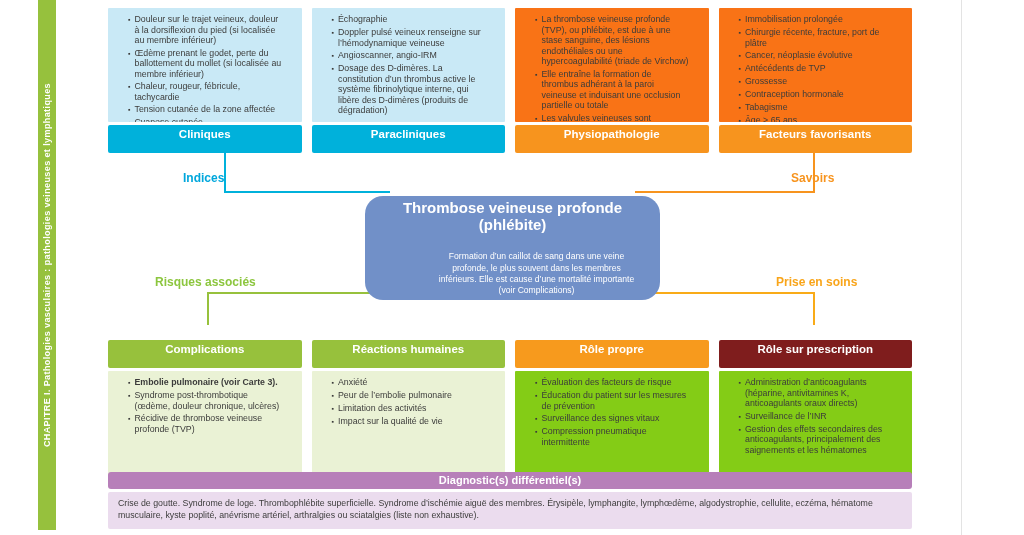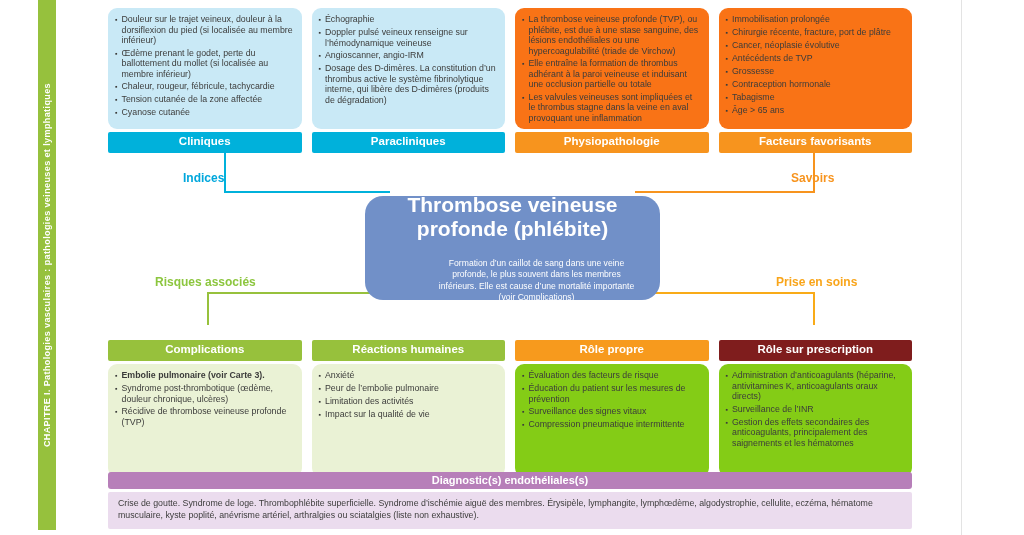--- a/index.html
+++ b/index.html
@@ -10,23 +10,23 @@
   .sidebar { position:absolute; left:38px; top:0; width:18px; height:530px; background:#96c13d;
              display:flex; align-items:center; justify-content:center; }
   .sidebar-label { writing-mode:vertical-rl; transform:rotate(180deg); color:#ffffff;
                    font-weight:bold; font-size:9px; letter-spacing:0.4px; white-space:nowrap; }
 
   
   .top-row, .bottom-row { position:absolute; left:108px; width:804px; display:flex; gap:10px; }
   .top-row { top:8px; height:145px; }
   .bottom-row { top:340px; height:137px; }
   .card { flex:1 1 0; display:flex; flex-direction:column; min-width:0; }
-  .card-header { height:21px; line-height:19px; text-align:center; color:#ffffff; font-weight:bold;
+  .card-header { height:28px; line-height:19px; text-align:center; color:#ffffff; font-weight:bold;
                  font-size:11.5px; border-radius:2px; flex:0 0 auto; }
-  .card-body { flex:1 1 auto; border-radius:9px; padding:6px 7px; overflow:hidden;
+  .card-body { flex:1 1 auto; border-radius:1px; padding:6px 20px; overflow:hidden;
                font-size:8.8px; line-height:1.2; color:#3c3c3b; }
   .top-row .card-header { margin-top:3px; }
   .bottom-row .card-header { margin-bottom:3px; }
 
   .theme-cyan .card-header { background:#00b1db; }
   .theme-cyan .card-body { background:#c9e9f6; }
   .theme-orange .card-header { background:#f7941e; }
   .theme-orange .card-body { background:#f97316; }
   .theme-green .card-header { background:#97c13c; }
   .theme-green .card-body { background:#eaf2d5; }
@@ -38,21 +38,21 @@
   .bullet-glyph { flex:0 0 auto; font-size:7px; line-height:10px; padding-top:1px; }
   .bullet-text { flex:1 1 auto; }
   .bullet-item.b { font-weight:bold; }
   .bullet-item.r { color:#b2222a; }
 
   
   .central-node { position:absolute; left:365px; top:196px; width:295px; height:104px;
                   background:#7190c8; border-radius:18px; z-index:2; color:#ffffff;
                   display:flex; flex-direction:column; align-items:center; justify-content:center;
                   padding:6px 22px; text-align:center; }
-  .central-title { font-size:21px; font-weight:bold; line-height:1.12; margin-bottom:18px; }
+  .central-title { font-size:15px; font-weight:bold; line-height:1.12; margin-bottom:18px; }
   .central-desc { font-size:8.6px; line-height:1.3;margin-left:48px; }
 
   
   .branch-label { position:absolute; font-size:12px; font-weight:bold; z-index:3; }
   .label-indices { left:183px; top:171px; color:#00a7dc; }
   .label-savoirs { left:791px; top:171px; color:#f7941e; }
   .label-risques { left:155px; top:275px; color:#8cc63e; }
   .label-prise   { left:776px; top:275px; color:#f9a51a; }
 
   
@@ -283,17 +283,17 @@
             <span class="bullet-text">Surveillance de l’INR</span>
           </div>
           <div class="bullet-item">
             <span class="bullet-glyph">▪</span>
             <span class="bullet-text">Gestion des effets secondaires des anticoagulants, principalement des saignements et les hématomes</span>
           </div>
         </div>
     </div>
   </div>
 
-  <div class="diff-header">Diagnostic(s) endothéliales(s)</div>
+  <div class="diff-header">Diagnostic(s) différentiel(s)</div>
   <div class="diff-body">Crise de goutte. Syndrome de loge. Thrombophlébite superficielle. Syndrome d’ischémie aiguë des membres. Érysipèle, lymphangite, lymphœdème, algodystrophie, cellulite, eczéma, hématome musculaire, kyste poplité, anévrisme artériel, arthralgies ou sciatalgies (liste non exhaustive).</div>
 
   <div class="page-edge"></div>
 </div>
 
 </body></html>

